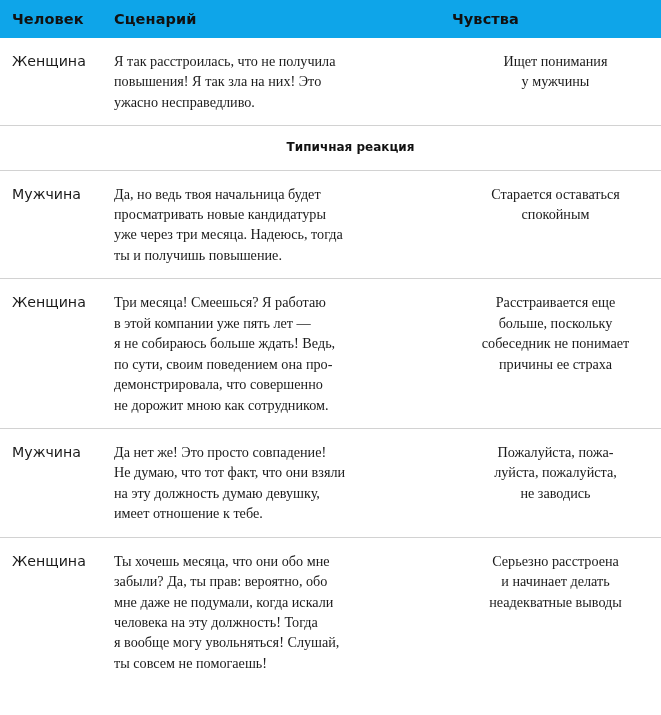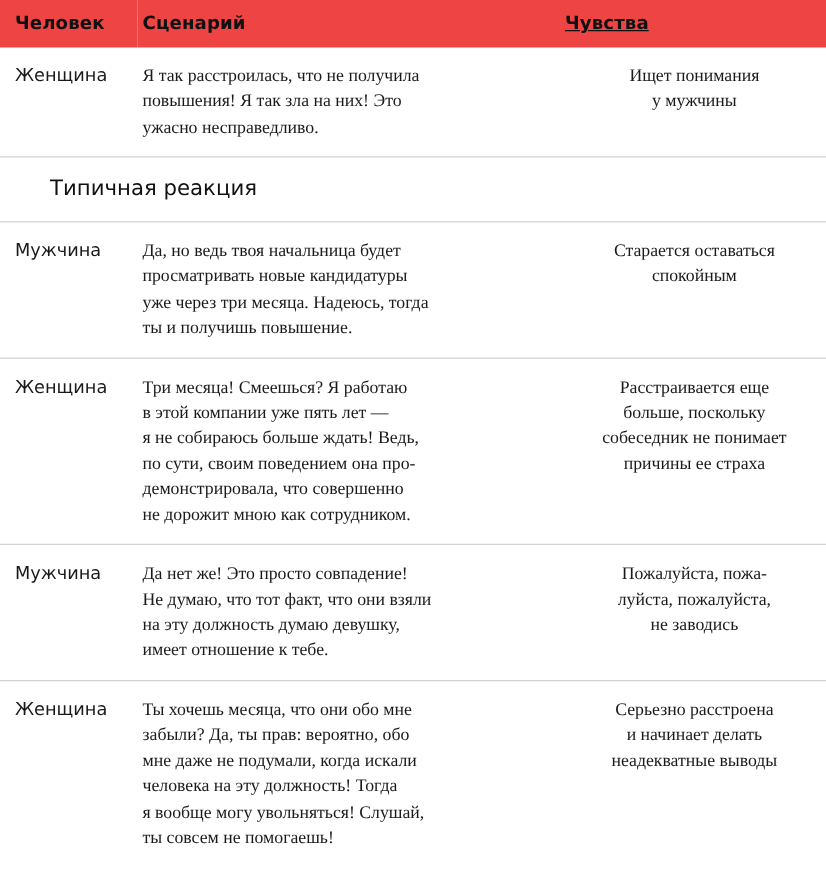--- a/index.html
+++ b/index.html
@@ -23,34 +23,34 @@
   table.dialogue {
     width: 100%;
     border-collapse: collapse;
     table-layout: fixed;
   }
   table.dialogue col.c1 { width: 110px; }
   table.dialogue col.c2 { width: 338px; }
   table.dialogue col.c3 { width: 213px; }
 
   thead tr.head-row {
-    background: #ef4444;
+    background: #0ea5e9;
   }
   thead th {
     text-align: left;
     font-weight: bold;
     font-size: 14.5px;
     color: #111111;
     padding: 11px 10px 11px 0;
     vertical-align: middle;
     letter-spacing: 0.1px;
   }
   thead th.col-person { padding-left: 12px; }
   thead th.col-scenario { padding-left: 4px; margin-left: 12px; }
-  thead th.col-feelings { padding-left: 4px; text-decoration: underline; }
+  thead th.col-feelings { padding-left: 4px; }
 
   tbody td {
     vertical-align: top;
     font-size: 14.2px;
     line-height: 1.44;
     color: #1a1a1a;
     padding: 13px 10px 13px 0;
   }
   td.person {
     padding-left: 12px;
@@ -71,23 +71,23 @@
   tr.divider td {
     padding: 0;
     height: 1px;
   }
   .rule {
     height: 1px;
     background: #d2d2d2;
     width: 100%;
   }
   tr.caption-row td {
-    text-align: left;
-    font-weight: normal;
-    font-size: 17px;
+    text-align: center;
+    font-weight: bold;
+    font-size: 12px;
     padding: 13px 0 13px 0;
     color: #111111;
   }
   .caption-inner {
     display: block;
     padding-left: 40px;
   }
 </style>
 </head>
 <body>

